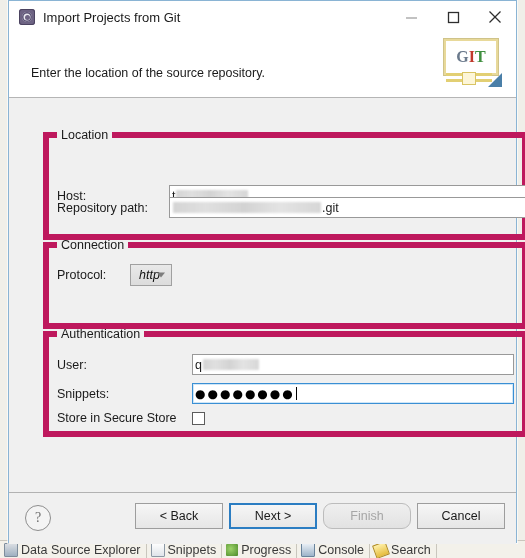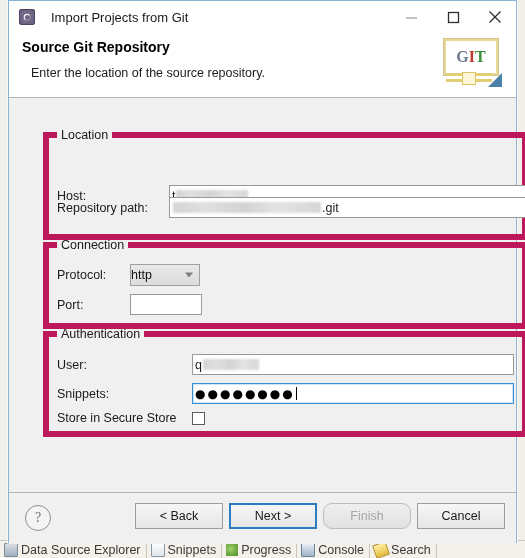--- a/index.html
+++ b/index.html
@@ -96,21 +96,21 @@
     background: #e8e8ef;
     box-shadow: inset 0 0 0 1.5px #5b5274;
   }
   .app-icon::after {
     content: "";
     position: absolute; left: 5.5px; top: 5.5px;
     width: 5px; height: 5px; border-radius: 50%;
     background: #6d6383;
   }
   .title-text {
-    margin-left: 16px;
+    margin-left: 8px;
     font-size: 13px;
     color: #1a1a1a;
     white-space: nowrap;
   }
   .wincontrols {
     position: absolute; right: 0; top: 0;
     height: 32px; display: flex; align-items: stretch;
   }
   .wc {
     width: 42px;
@@ -244,27 +244,28 @@
     border: 1px solid #9d9d9d;
     font-size: 12.5px;
     color: #1a1a1a;
     display: flex; align-items: center; justify-content: center;
     white-space: nowrap;
   }
 
   
   .combo {
     box-sizing: border-box;
-    width: 70px; height: 22px;
+    width: 42px; height: 22px;
     background: linear-gradient(#e9e9e9,#dcdcdc);
     border: 1px solid #a0a0a0;
     display: flex; align-items: center;
     font-size: 12.5px; color: #111;
-    padding-left: 0;
-    position: relative;
+    padding-left: 8px;
+    position: relative;
+    font-style: italic;
   }
   .combo .caret {
     position: absolute; right: 6px; top: 50%;
     transform: translateY(-50%);
     width: 0; height: 0;
     border-left: 4px solid transparent;
     border-right: 4px solid transparent;
     border-top: 5px solid #7d7d7d;
   }
 
@@ -368,21 +369,20 @@
         <div class="wc">
           <svg width="14" height="14" viewBox="0 0 14 14">
               <line x1="1.5" y1="1.5" x2="12.5" y2="12.5" stroke="#2e2e2e" stroke-width="1.3"></line>
               <line x1="12.5" y1="1.5" x2="1.5" y2="12.5" stroke="#2e2e2e" stroke-width="1.3"></line>
             </svg>
         </div>
       </div>
     </div>
 
     <div class="header">
-      <div class="header-title">Source Git Repository</div>
       <div class="header-sub">Enter the location of the source repository.</div>
       <div class="git-logo">
         <div class="git-card">
           <span class="g">G</span>
             <span class="i">I</span>
             <span class="t">T</span>
         </div>
         <div class="git-stand"></div>
         <div class="git-stand2"></div>
         <div class="git-knob"></div>
@@ -417,26 +417,20 @@
         <legend>Connection</legend>
 
         <div class="row" style="left:8px; top:12px;">
           <span class="lbl" style="width:73px;">Protocol:</span>
           <div class="combo">
             <span>http</span>
             <span class="caret"></span>
           </div>
         </div>
 
-        <div class="row" style="left:8px; top:42px;">
-          <span class="lbl" style="width:73px;">Port:</span>
-          <div class="tfield" style="width:72px;">
-            <span class="fieldtxt"></span>
-          </div>
-        </div>
       </fieldset>
 
       <fieldset class="group" id="group-auth">
         <legend>Authentication</legend>
 
         <div class="row" style="left:8px; top:13px;">
           <span class="lbl" style="width:135px;">User:</span>
           <div class="tfield" style="width:322px;">
             <span class="fieldtxt">q</span>
               <span class="redact" style="width:56px;"></span>

